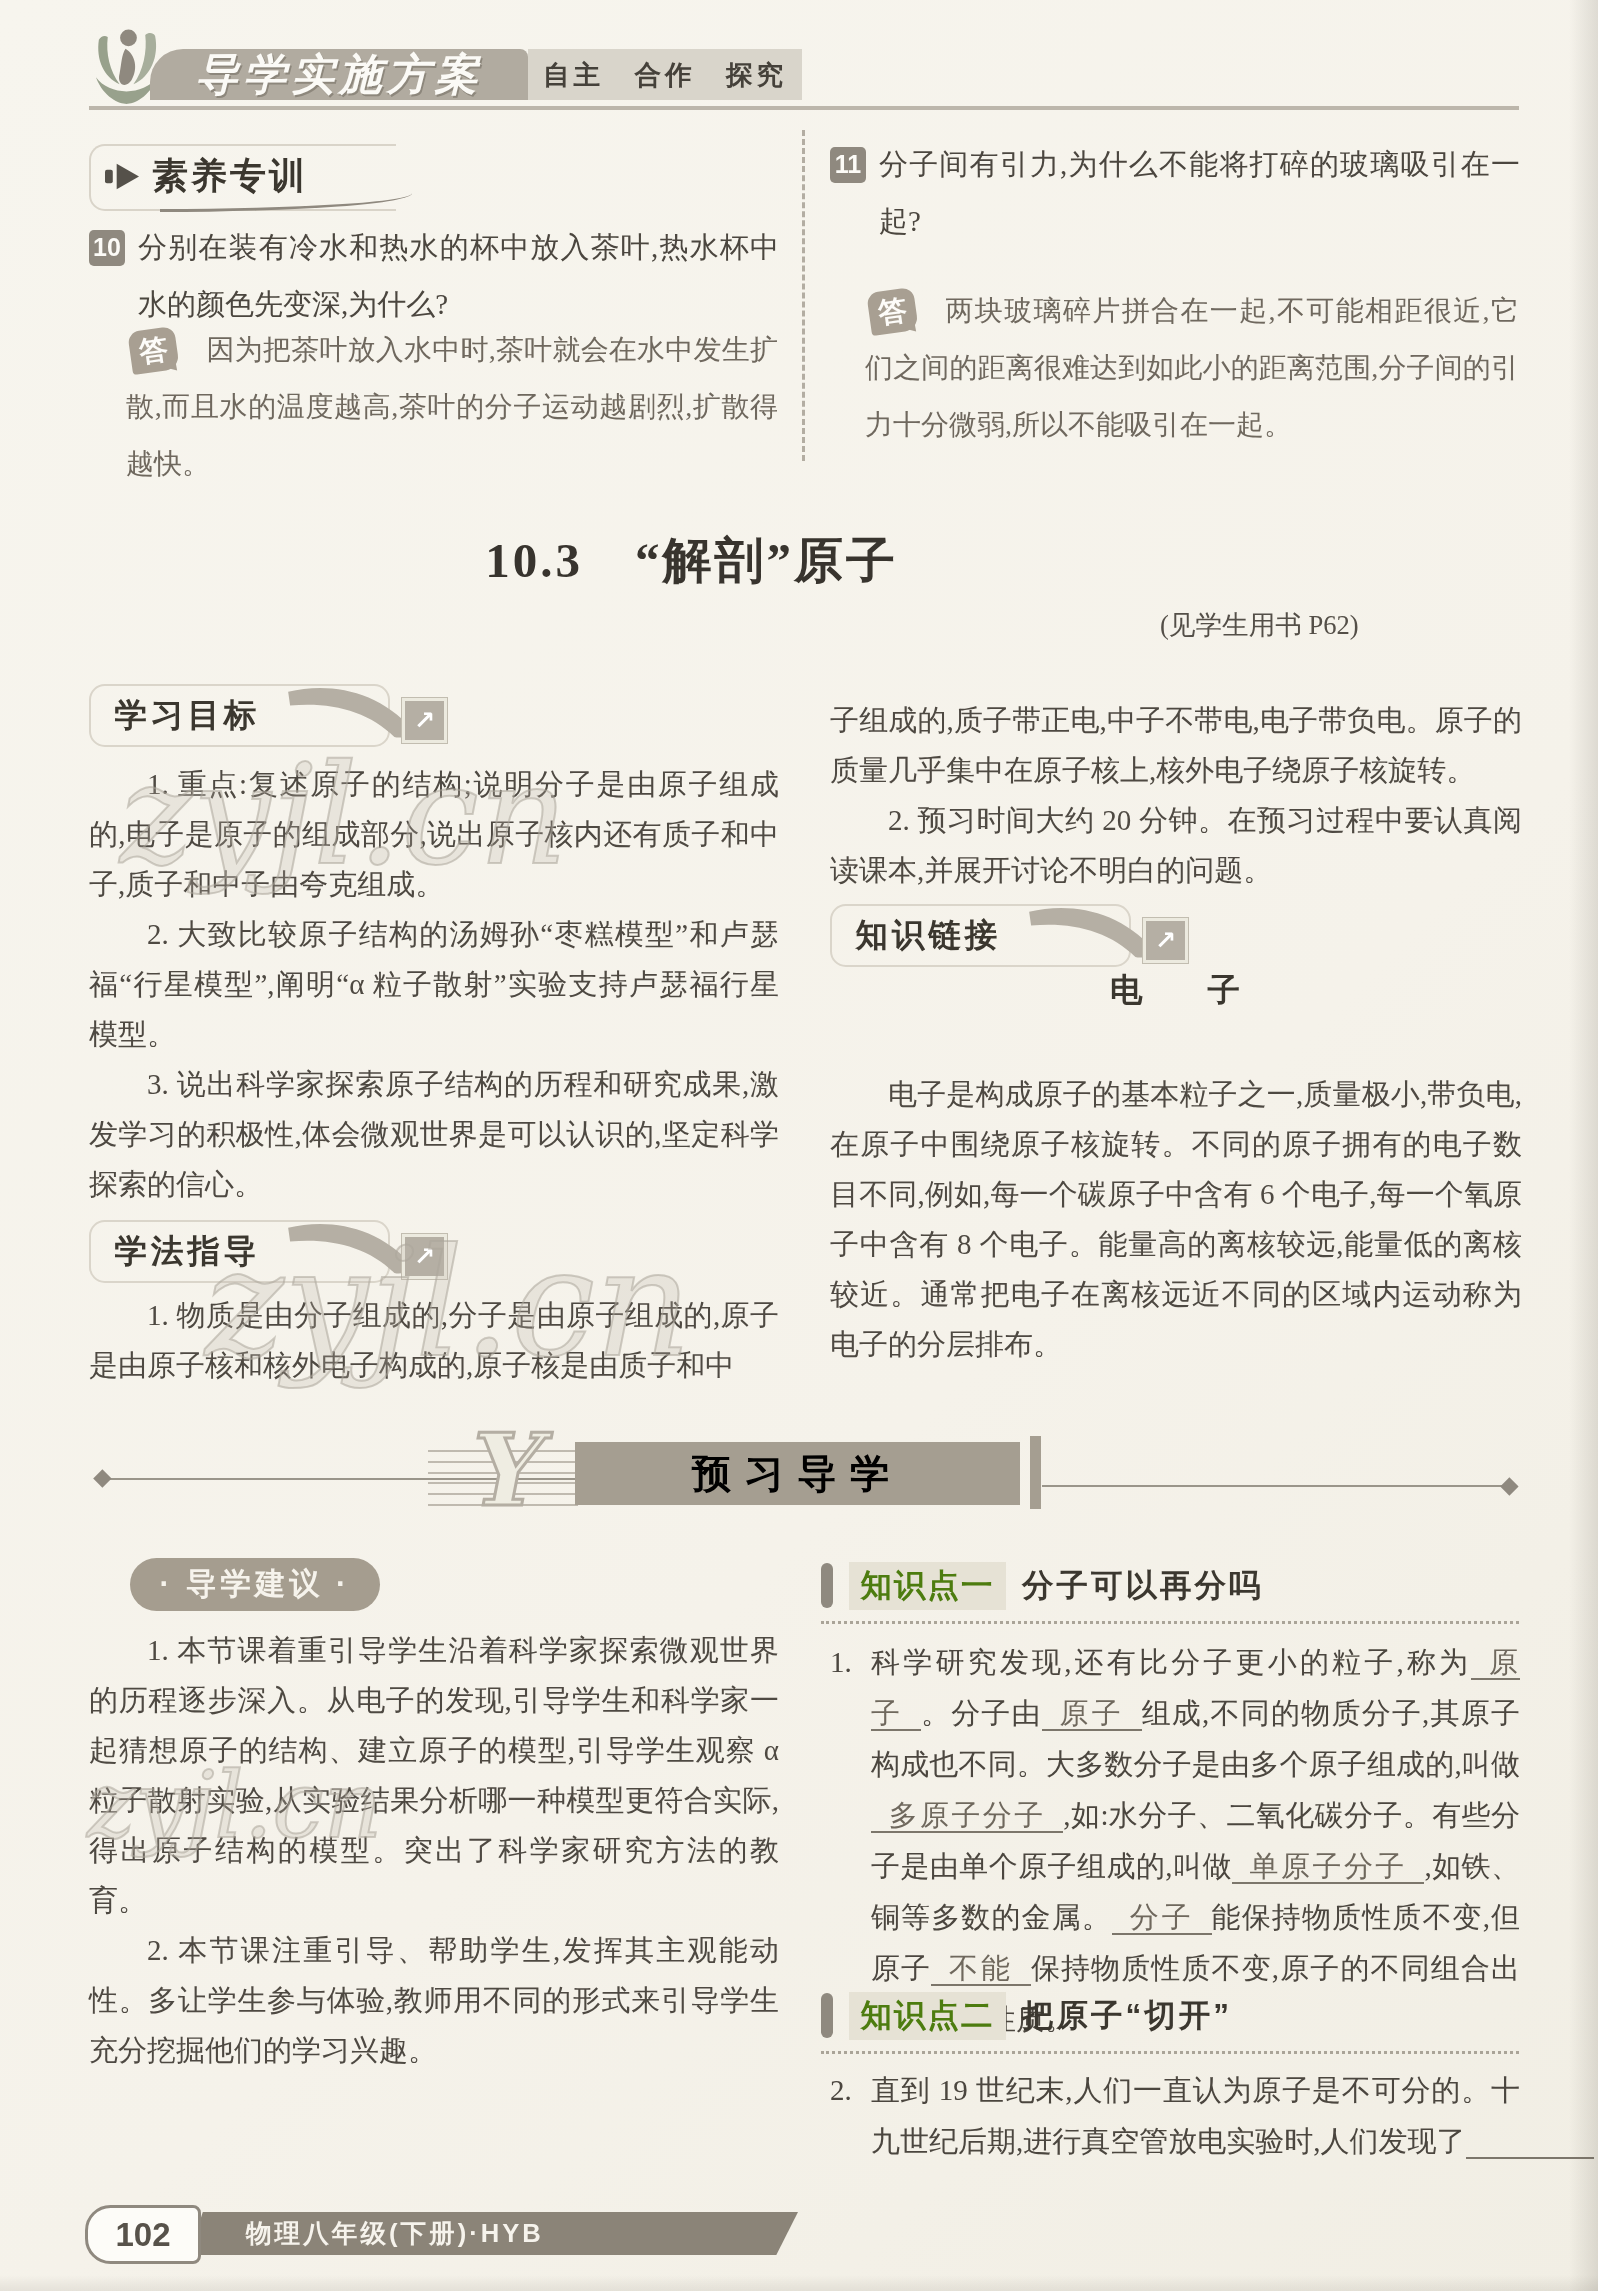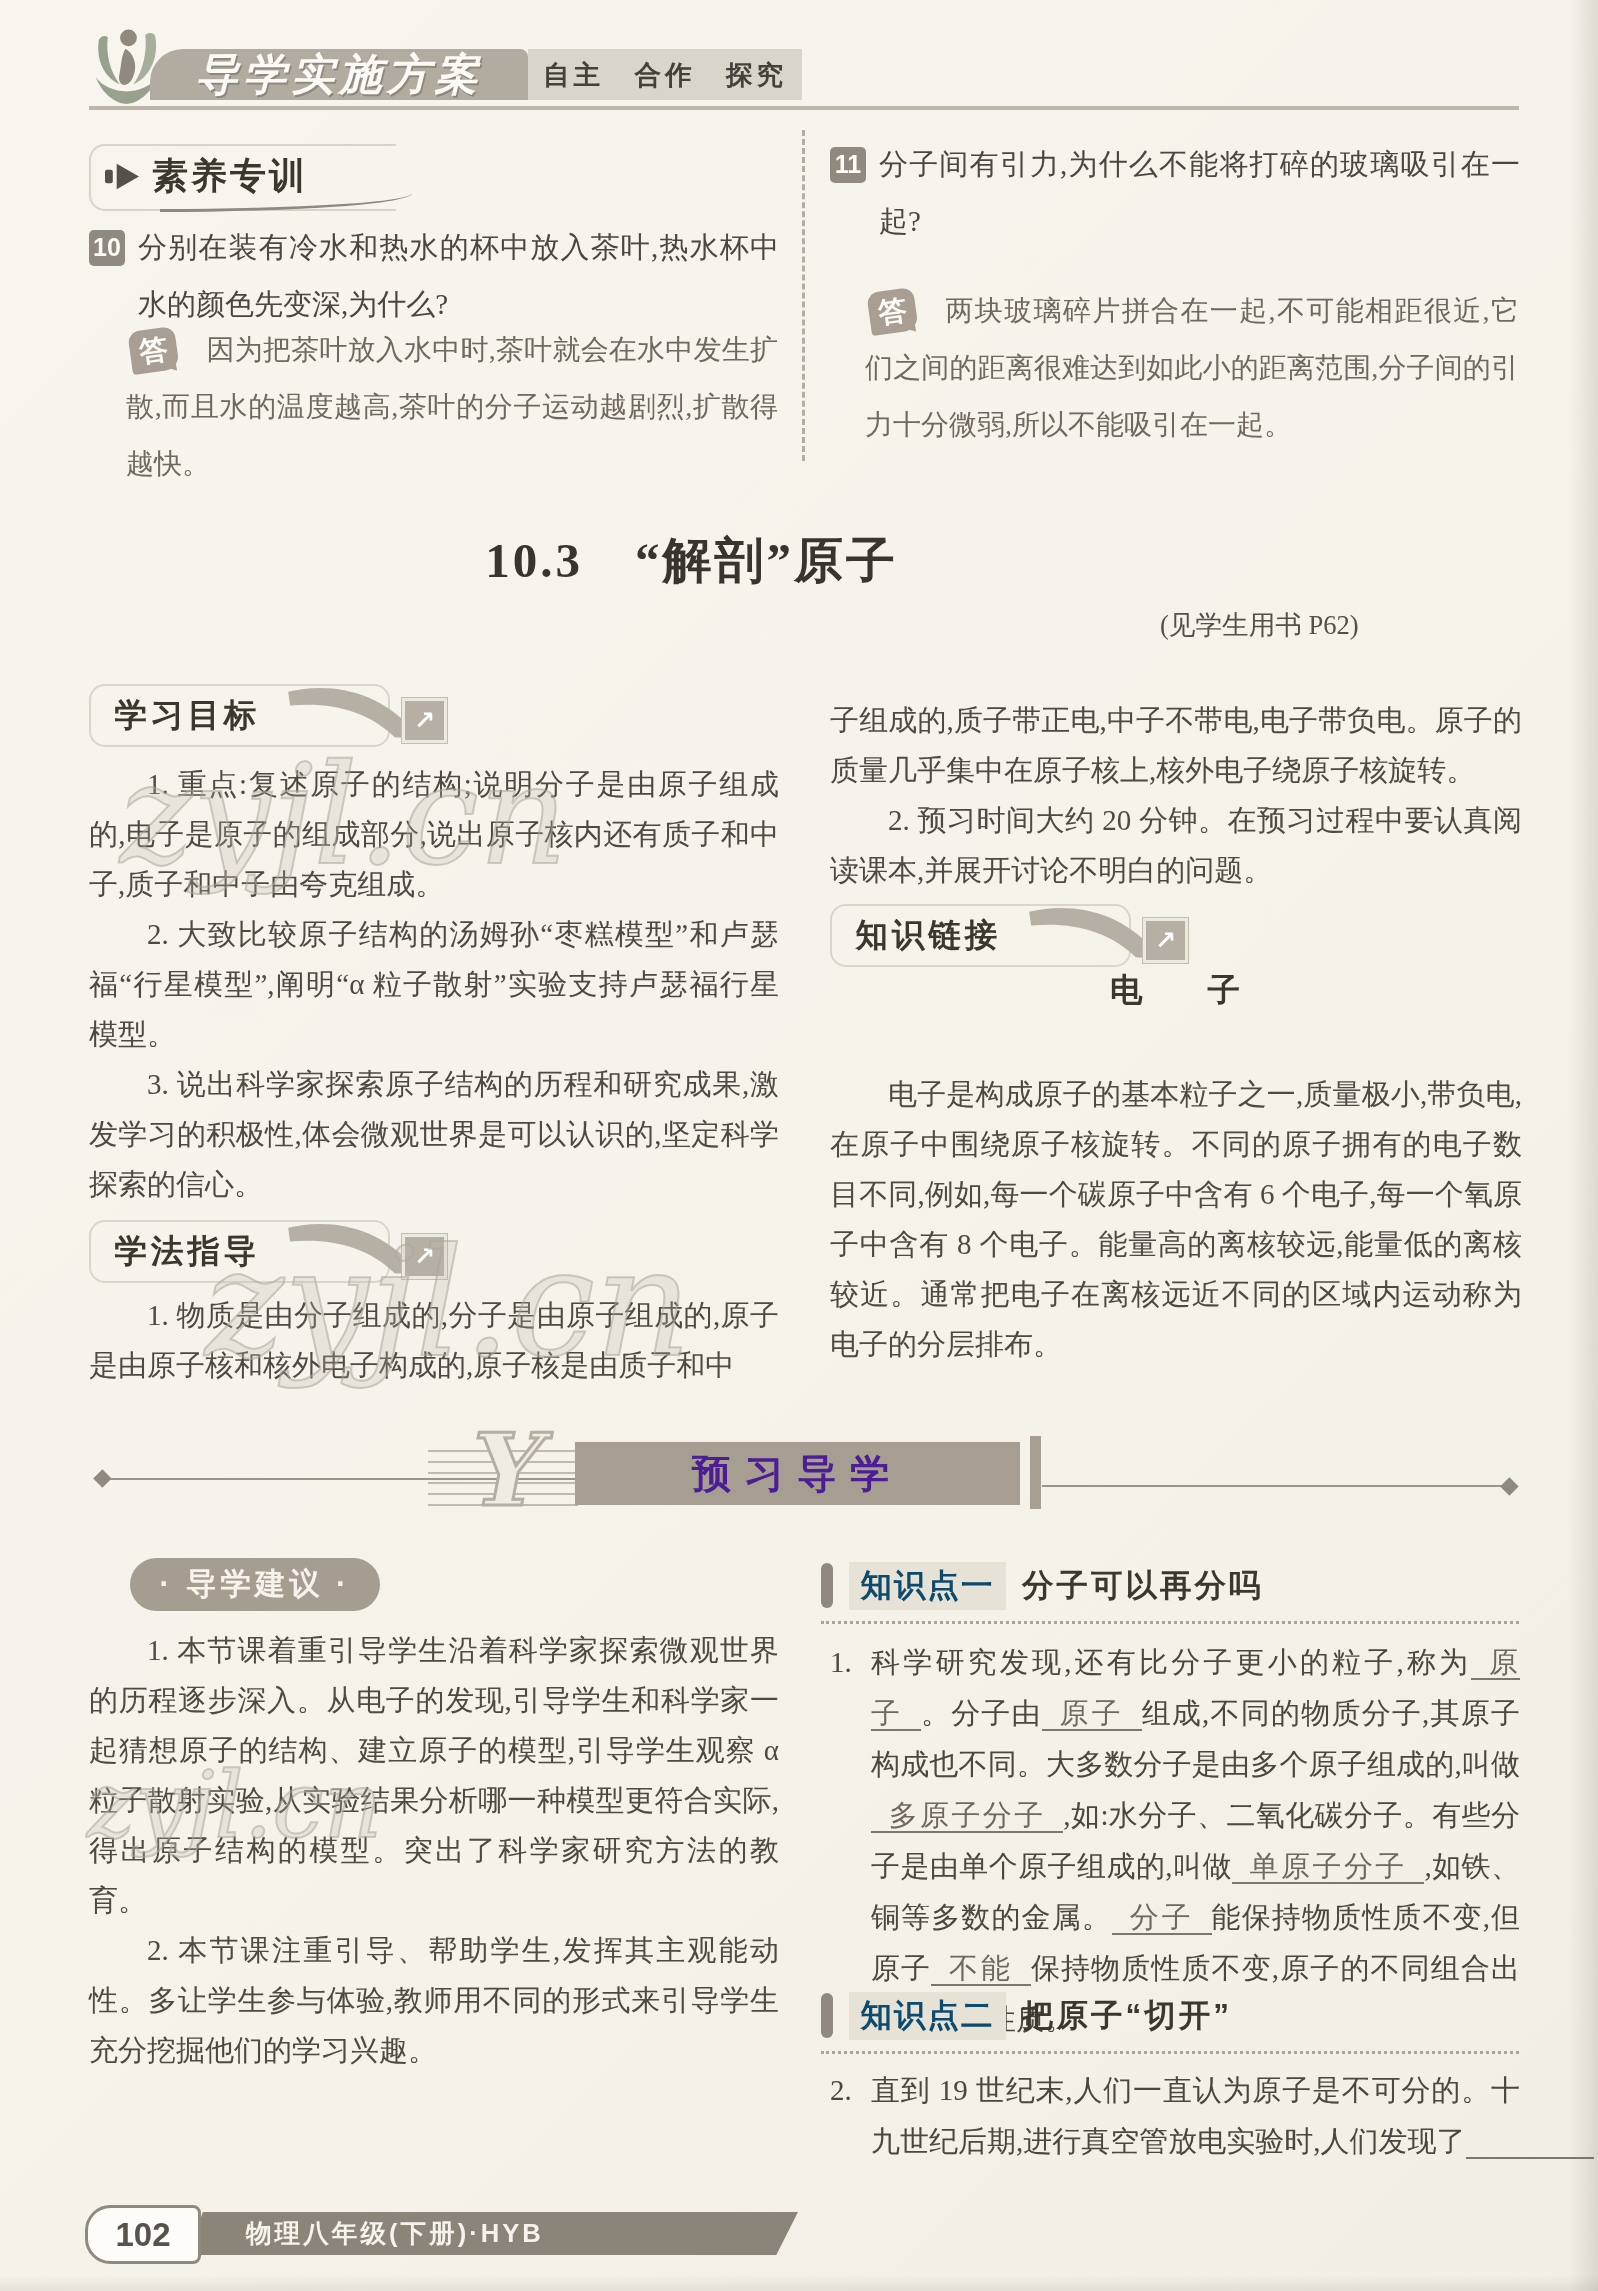--- a/index.html
+++ b/index.html
@@ -90,33 +90,33 @@
   .pv-line-r { position:absolute; left:1042px; top:1485px; width:467px; height:2px; background:#9a958a; }
   .diamond { position:absolute; width:12.8px; height:12.8px; background:#8f897f; transform:rotate(45deg); }
   .pv-d-l { left:96px; top:1472px; } .pv-d-r { left:1503px; top:1480px; }
   .pv-rules { position:absolute; left:428px; top:1450px; width:150px; height:57px;
     background:repeating-linear-gradient(to bottom,#b6b0a5 0 2px, transparent 2px 10.8px); opacity:.85; }
   .pv-y { position:absolute; left:473px; top:1411px; font-size:100px; font-family:"DejaVu Serif",serif;
     font-weight:bold; font-style:italic; color:#efede2; -webkit-text-stroke:3px #b4aea3; z-index:2; }
   .pv-box { position:absolute; left:575px; top:1442px; width:445px; height:63px; background:#a59e91;
     display:flex; align-items:center; justify-content:center; z-index:1; }
   .pv-box span { font-family:"Liberation Sans",sans-serif; font-weight:bold; font-size:39px;
-    color:#4c1d95; letter-spacing:13.8px; }
+    color:#000000; letter-spacing:13.8px; }
   .pv-bar { position:absolute; left:1030px; top:1436px; width:10.8px; height:73px; background:#a59e91; }
 
   
   .sugg-badge { position:absolute; left:130px; top:1558px; height:53px; background:#a59d8f;
     border-radius:26.6px; display:inline-flex; align-items:center; justify-content:center; padding:0 29.6px;
     font-family:"Liberation Sans",sans-serif; font-weight:bold; font-size:30.5px; color:#f6f3ec; letter-spacing:3.9px; }
   .colL-bot { position:absolute; left:89px; top:1625px; width:690px; }
 
   
   .kp-header { position:absolute; display:flex; align-items:center; gap:15.8px; height:47px; }
   .kp-bar { width:11.8px; height:45px; background:#8f897f; border-radius:5.9px; }
-  .kp-label { background:#e6e2d5; color:#0c4a6e; font-family:Liberation Sans, sans-serif;
+  .kp-label { background:#e6e2d5; color:#4d7c0f; font-family:Liberation Sans, sans-serif;
     font-weight:bold; font-size:31.5px; padding:3px 11.8px; letter-spacing:2px; }
   .kp-title { color:#3b372f; font-family:"Liberation Sans",sans-serif; font-weight:bold;
     font-size:31.5px; letter-spacing:3px; }
   .kp-dotted { position:absolute; left:821px; width:698px; border-top:3px dotted #aaa498; }
   #kp1-header { left:821px; top:1562px; } #kp1-dotted { top:1621px; }
   #kp2-header { left:821px; top:1992px; } #kp2-dotted { top:2051px; }
   .kp-item { position:absolute; width:690px; padding-left:41px; box-sizing:border-box;
     font-size:29px; line-height:51px; text-align:justify; color:#4b463f; }
   #kp1-item { left:830px; top:1637px; }
   #kp2-item { left:830px; top:2065px; }

